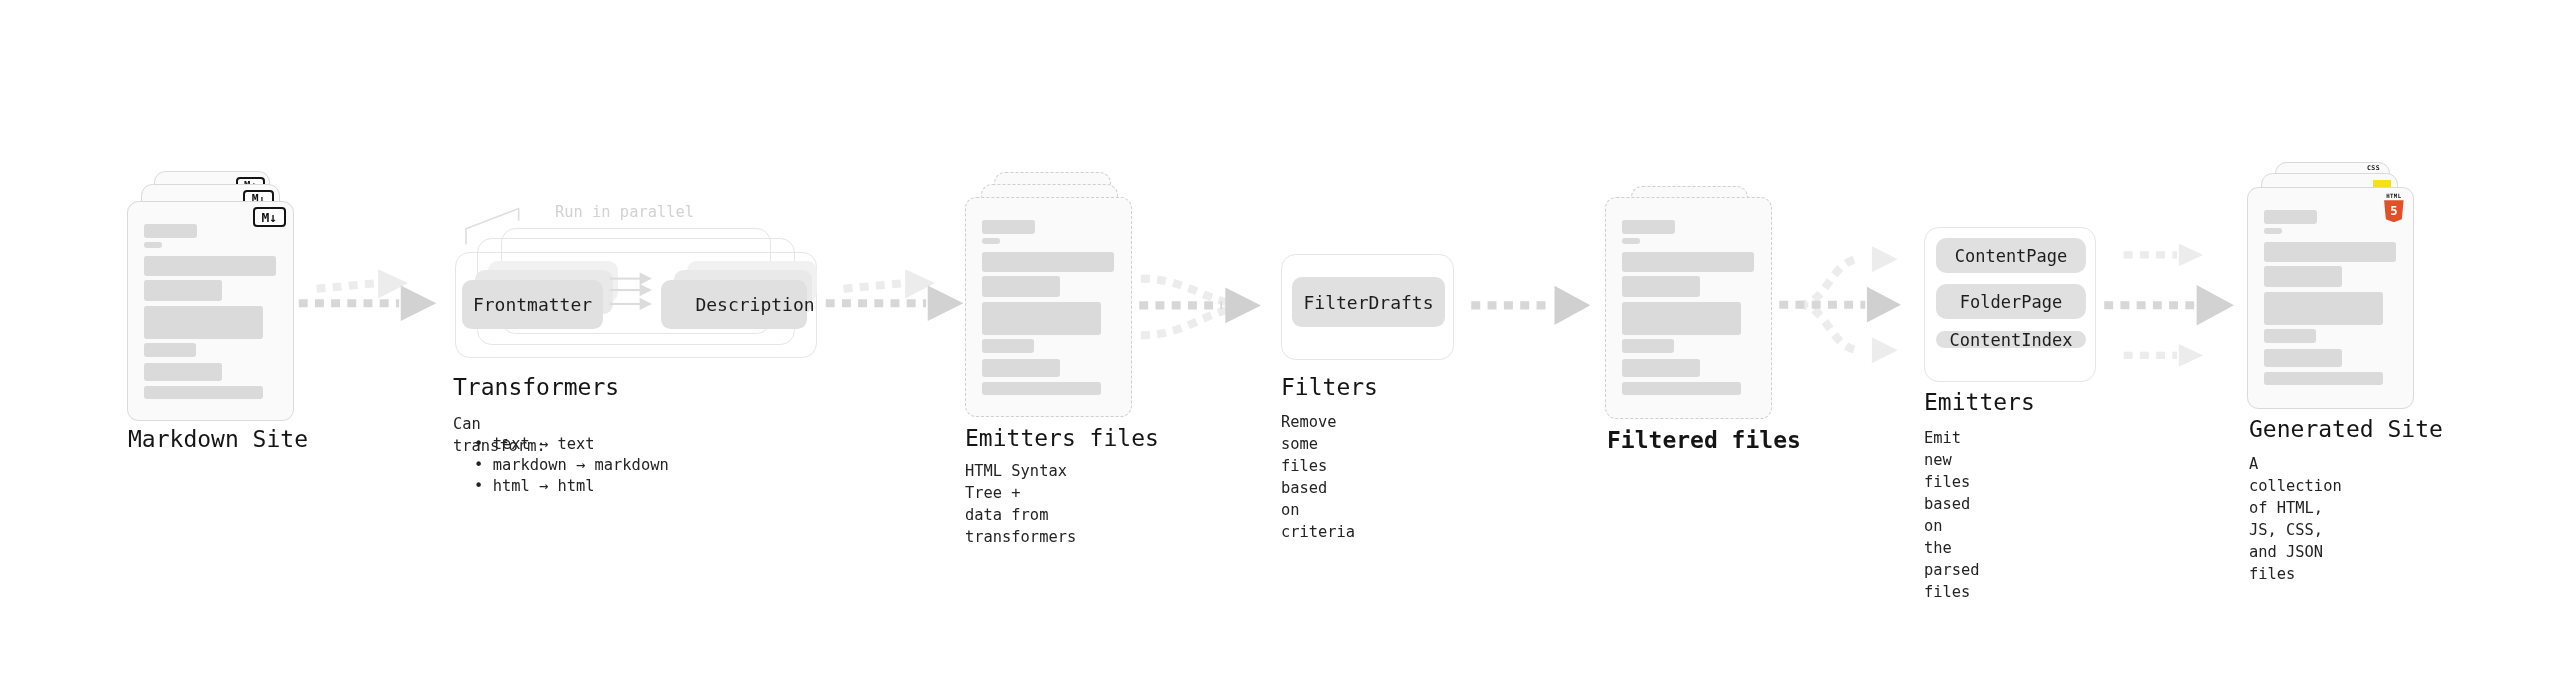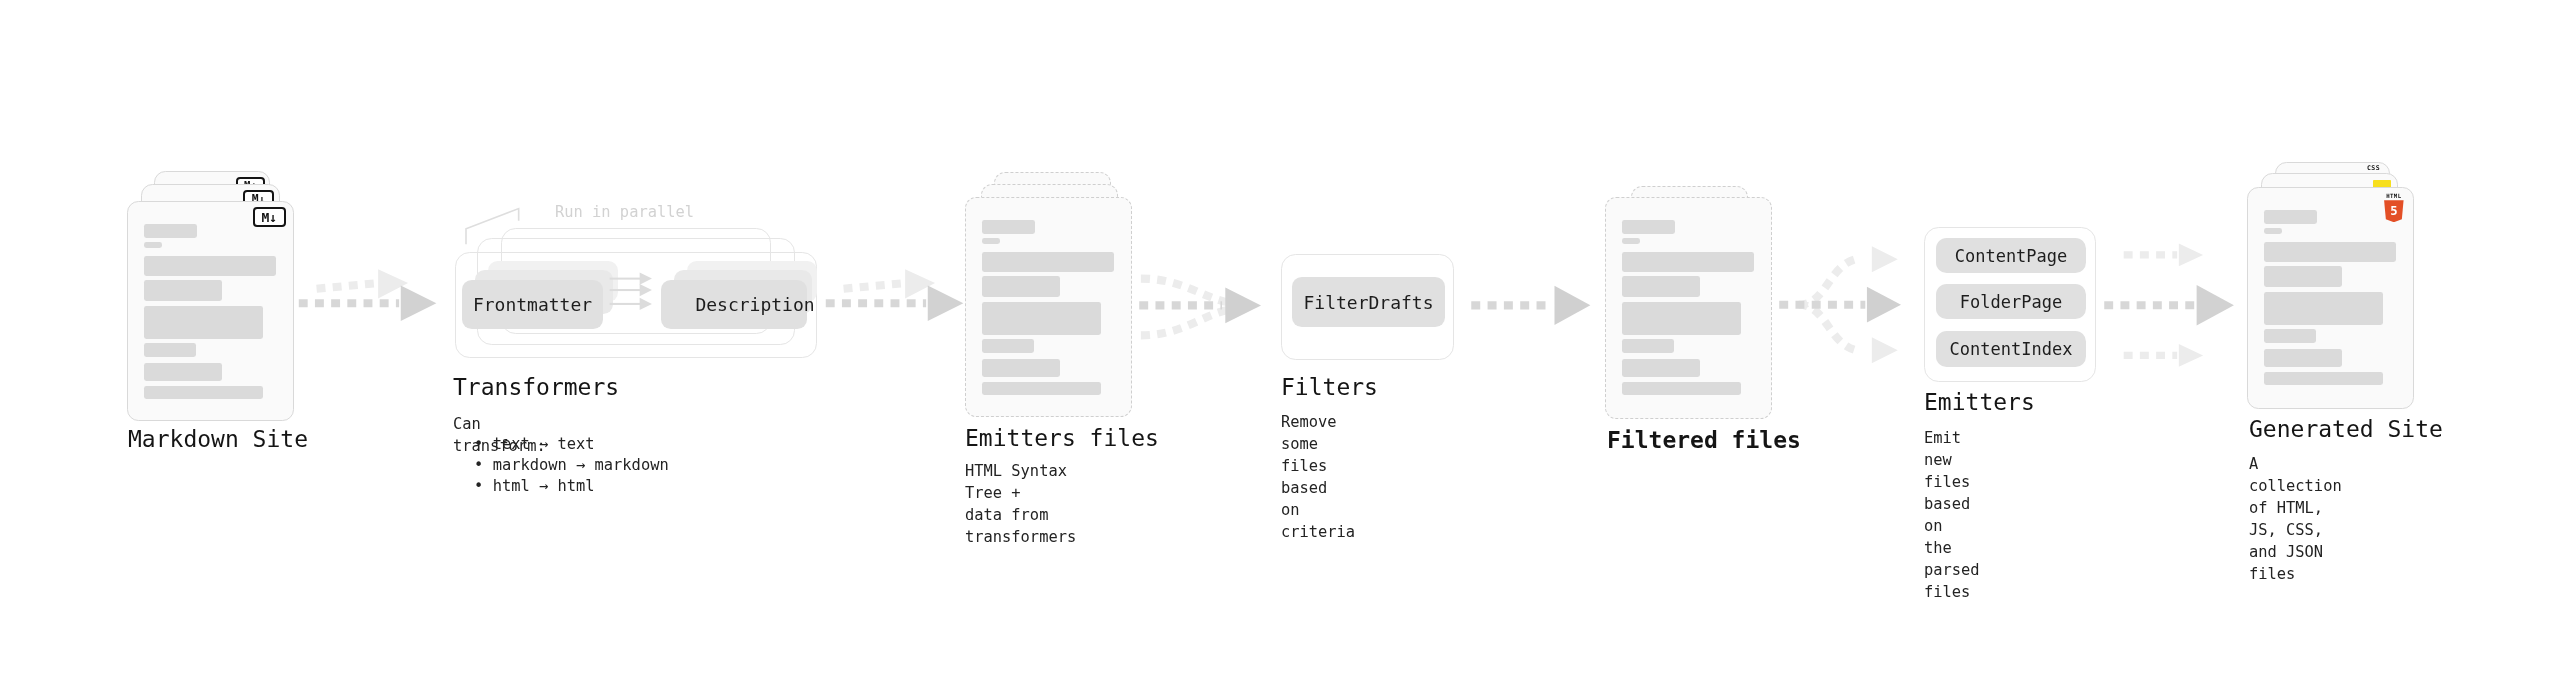--- a/index.html
+++ b/index.html
@@ -192,21 +192,21 @@
   </svg>
 
   <div class="abs">
     <div class="box" style="left:1924px;top:227px;width:172px;height:155px;"></div>
     <div class="pill small" style="left:1936px;top:238px;width:150px;height:35px;">
         <span>ContentPage</span>
       </div>
     <div class="pill small" style="left:1936px;top:284px;width:150px;height:35px;">
         <span>FolderPage</span>
       </div>
-    <div class="pill small" style="left:1936px;top:331px;width:150px;height:36px;">
+    <div class="pill small" style="left:1936px;top:331px;width:150px;height:17px;">
         <span>ContentIndex</span>
       </div>
     <div class="stage-title" style="left:1924px;top:391px;">Emitters</div>
     <div class="stage-desc" style="left:1924px;top:427px;">Emit new files based on
 the parsed files</div>
   </div>
 
   <svg class="arr" style="left:2101px;top:241px;" width="154" height="130" viewBox="0 0 190 160">
     <line x1="28" y1="17" x2="94" y2="17" stroke="#ececec" stroke-width="9" stroke-dasharray="11 9"></line>
     <polygon points="96,3 96,31 126,17" fill="#ececec"></polygon>

